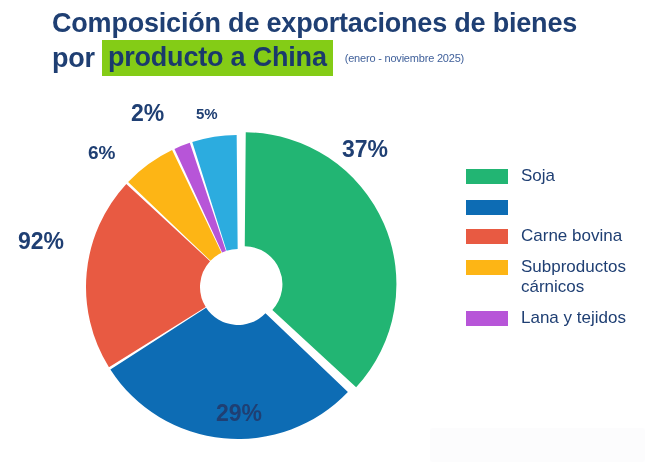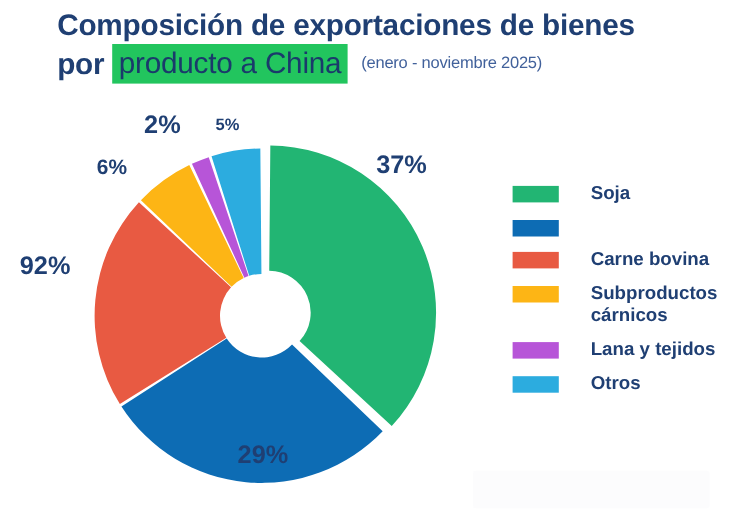--- a/index.html
+++ b/index.html
@@ -34,29 +34,29 @@
   }
   .title-line-2 {
     display: flex;
     align-items: center;
     gap: 0;
   }
   .title-plain {
     font-weight: 600;
   }
   .title-highlight {
-    font-weight: 400;
-    background: #22c55e;
+    font-weight: 700;
+    background: #84cc16;
     padding: 0 6px 2px 6px;
     margin-left: 7px;
     box-decoration-break: clone;
     color: #1a3a6b;
   }
   .title-sub {
-    font-size: 15px;
+    font-size: 11px;
     font-weight: 400;
     color: #41619b;
     margin-left: 12px;
     white-space: nowrap;
   }
 
   
   #chart-area {
     position: absolute;
     left: 0;
@@ -92,23 +92,23 @@
     align-items: flex-start;
     margin-bottom: 11px;
   }
   .legend-swatch {
     width: 42px;
     height: 15px;
     flex: 0 0 auto;
     margin-top: 3px;
   }
   .legend-label {
-    margin-left: 29px;
+    margin-left: 13px;
     font-size: 17px;
-    font-weight: 700;
+    font-weight: 400;
     color: #1f3f73;
     line-height: 20px;
     white-space: pre-line;
   }
 
   
   #watermark {
     position: absolute;
     left: 430px;
     top: 428px;
@@ -167,19 +167,15 @@
   </div>
   <div class="legend-row">
     <span class="legend-swatch" style="background: rgb(253, 181, 21);"></span>
     <span class="legend-label">Subproductos
 cárnicos</span>
   </div>
   <div class="legend-row">
     <span class="legend-swatch" style="background: rgb(183, 85, 216);"></span>
     <span class="legend-label">Lana y tejidos</span>
   </div>
-  <div class="legend-row">
-    <span class="legend-swatch" style="background: rgb(44, 172, 223);"></span>
-    <span class="legend-label">Otros</span>
-  </div>
 </div>
 
 <div id="watermark"></div>
 
 </body></html>

